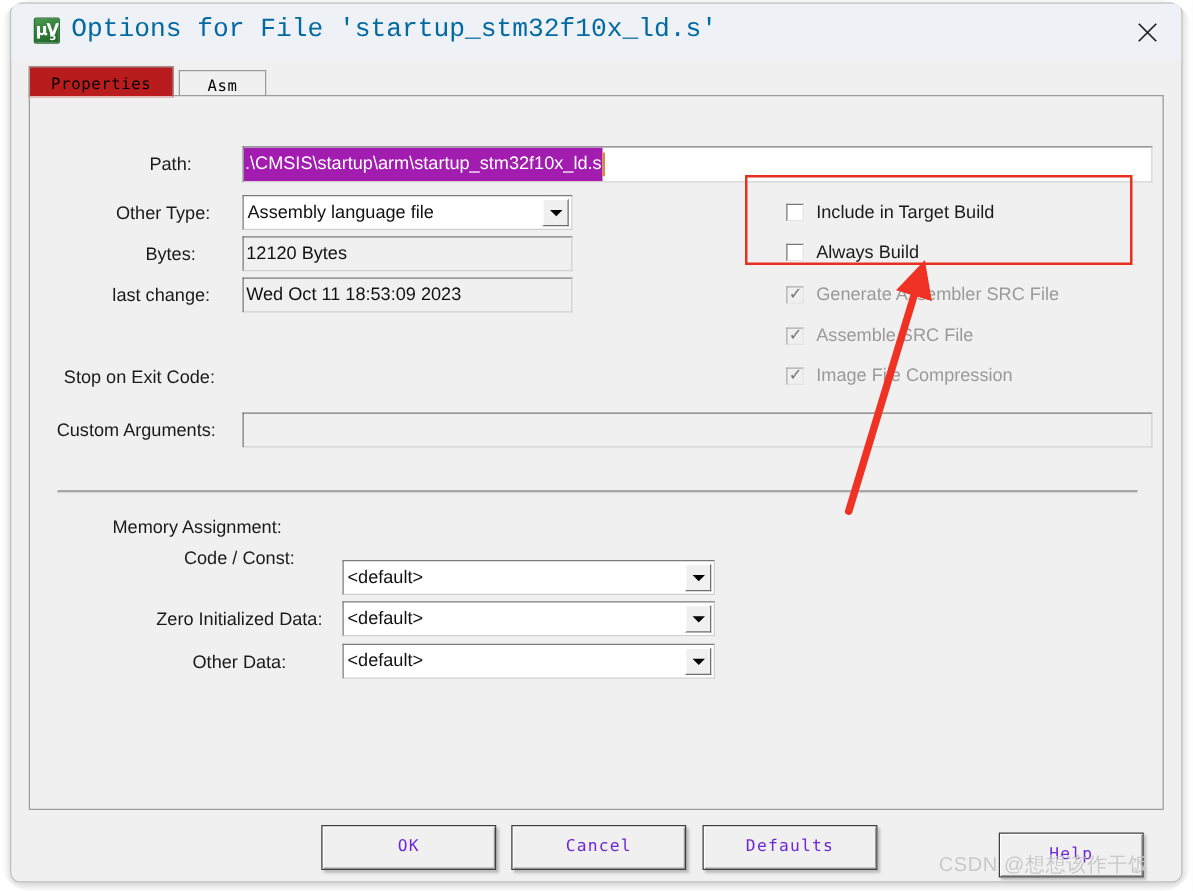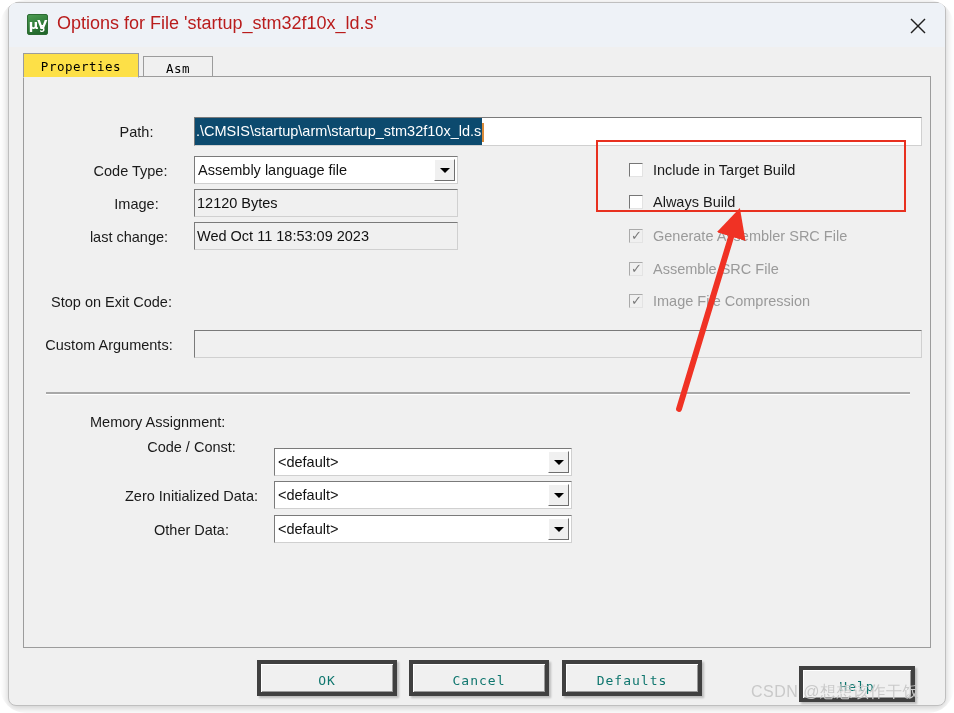--- a/index.html
+++ b/index.html
@@ -76,23 +76,23 @@
     font-family: "DejaVu Sans", sans-serif;
     font-size: 8px;
     font-weight: bold;
     color: #ffffff;
     line-height: 8px;
   }
   .title-text {
     position: absolute;
     left: 48px;
     top: 10px;
-    font-family: Liberation Sans, sans-serif;
-    font-size: 18px;
-    color: #b91c1c;
+    font-family: Liberation Mono, monospace;
+    font-size: 21px;
+    color: #0369a1;
     white-space: nowrap;
   }
   .close-btn {
     position: absolute;
     right: 0px;
     top: 0px;
     width: 54px;
     height: 43px;
     cursor: pointer;
   }
@@ -117,21 +117,21 @@
     letter-spacing: 0.5px;
     text-align: center;
     background: #f0f0f0;
     border: 1px solid #9c9c9c;
     border-bottom: none;
     cursor: pointer;
   }
   .tab.active {
     top: 0px;
     height: 25px;
-    background: #fde047;
+    background: #b91c1c;
     border-bottom: 1px solid #f0f0f0;
     z-index: 5;
     font-weight: normal;
   }
   .tab span { display:block; padding-top: 4px; }
   .tab.active span { padding-top: 5px; }
   .tab-properties { left: 0px; width: 116px; }
   .tab-asm { left: 120px; width: 70px; }
 
   .tabpanel {
@@ -170,21 +170,21 @@
   }
   .field .txt {
     display: inline-block;
     padding: 0 2px;
     text-align: right;
   }
   .field.readonly { background: #f0f0f0; color: #111111; }
   .field.empty-ro { background: #f0f0f0; }
 
   .field .sel {
-    background: #0c4a6e;
+    background: #a21caf;
     color: #ffffff;
     display: inline-block;
     padding: 0 1px;
   }
   .caret {
     display: inline-block;
     width: 2px;
     background: #d98a3a;
     vertical-align: middle;
   }
@@ -269,26 +269,26 @@
     height: 2px;
     background: #a8a8a8;
     border-bottom: 1px solid #ffffff;
   }
 
   
   .btn {
     position: absolute;
     box-sizing: border-box;
     background: #f0f0f0;
-    border: 4px solid #404040;
+    border: 1px solid #404040;
     box-shadow: inset 1px 1px 0 #ffffff, inset -1px -1px 0 #9a9a9a, 2px 2px 2px rgba(0,0,0,0.22);
     font-family: "DejaVu Sans Mono", "Liberation Mono", monospace;
     font-size: 13px;
     letter-spacing: 1px;
-    color: #0f766e;
+    color: #6d28d9;
     text-align: center;
     cursor: pointer;
     height: 36px;
     line-height: 34px;
   }
 
   
   .annot-box {
     position: absolute;
     box-sizing: border-box;
@@ -341,27 +341,27 @@
       </div>
     </div>
 
     <div class="tabpanel">
 
       <div class="lbl right" style="left:60px; top:47px; width:105px;">Path:</div>
       <div class="field" style="left:170px; top:40px; width:728px; height:29px; line-height:27px;">
         <span class="sel">.\CMSIS\startup\arm\startup_stm32f10x_ld.s</span><span class="caret" style="height:19px;"></span>
       </div>
 
-      <div class="lbl right" style="left:48px; top:86px; width:117px;">Code Type:</div>
+      <div class="lbl right" style="left:48px; top:86px; width:117px;">Other Type:</div>
       <div class="combo" style="left:170px; top:79px; width:264px; height:28px; line-height:26px;">
         <span class="txt">Assembly language file</span>
         <span class="arrowbtn"></span>
       </div>
 
-      <div class="lbl right" style="left:60px; top:119px; width:105px;">Image:</div>
+      <div class="lbl right" style="left:60px; top:119px; width:105px;">Bytes:</div>
       <div class="field readonly" style="left:170px; top:112px; width:264px; height:28px; line-height:26px;">
         <span class="txt">12120 Bytes</span>
       </div>
 
       <div class="lbl right" style="left:45px; top:152px; width:120px;">last change:</div>
       <div class="field readonly" style="left:170px; top:145px; width:264px; height:28px; line-height:26px;">
         <span class="txt">Wed Oct 11 18:53:09 2023</span>
       </div>
 
       <div class="lbl right" style="left:10px; top:217px; width:155px;">Stop on Exit Code:</div>

